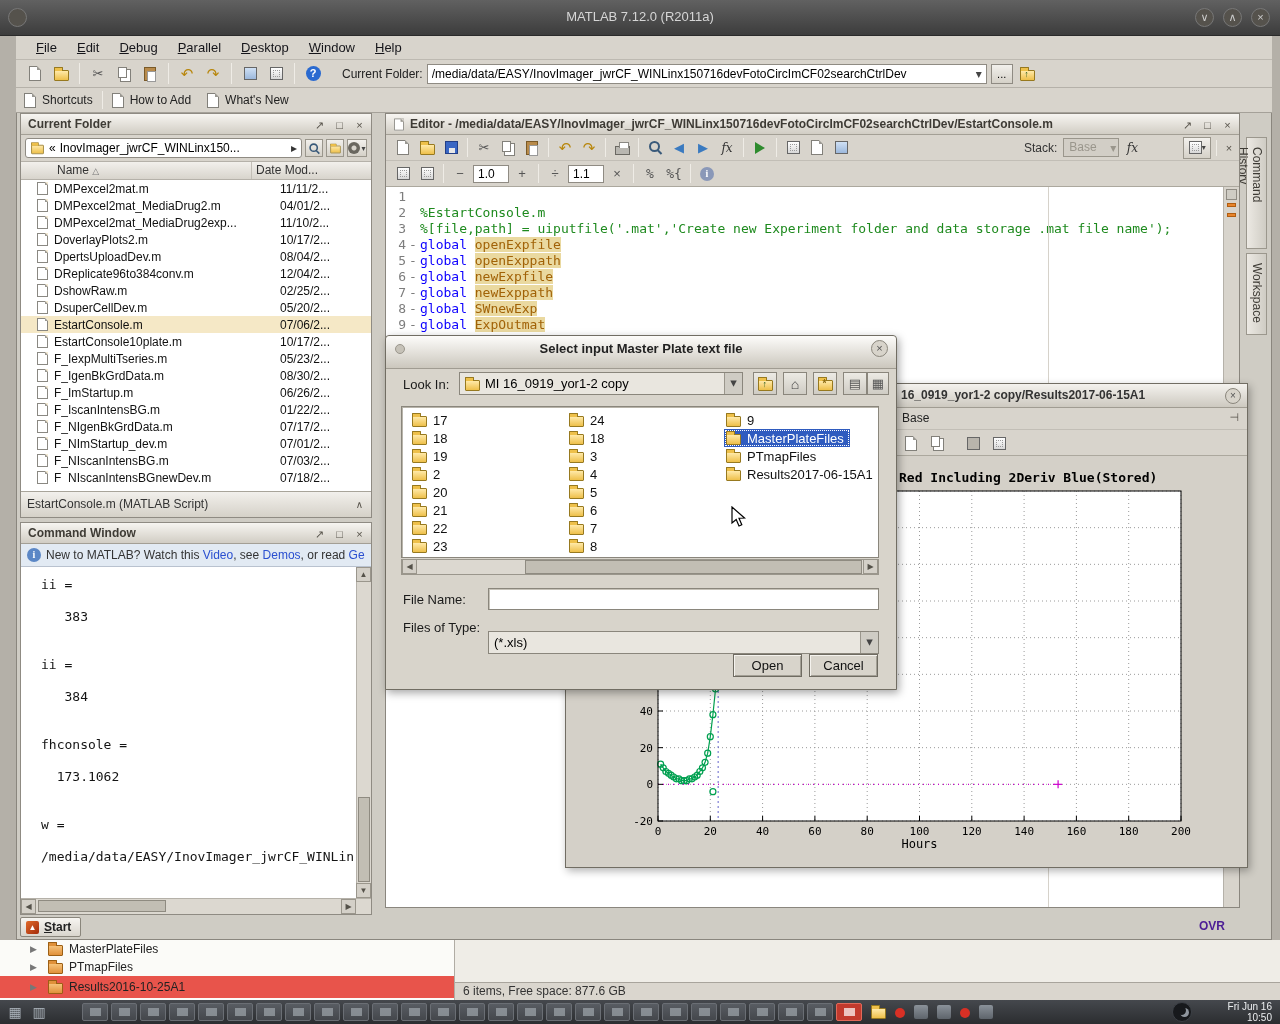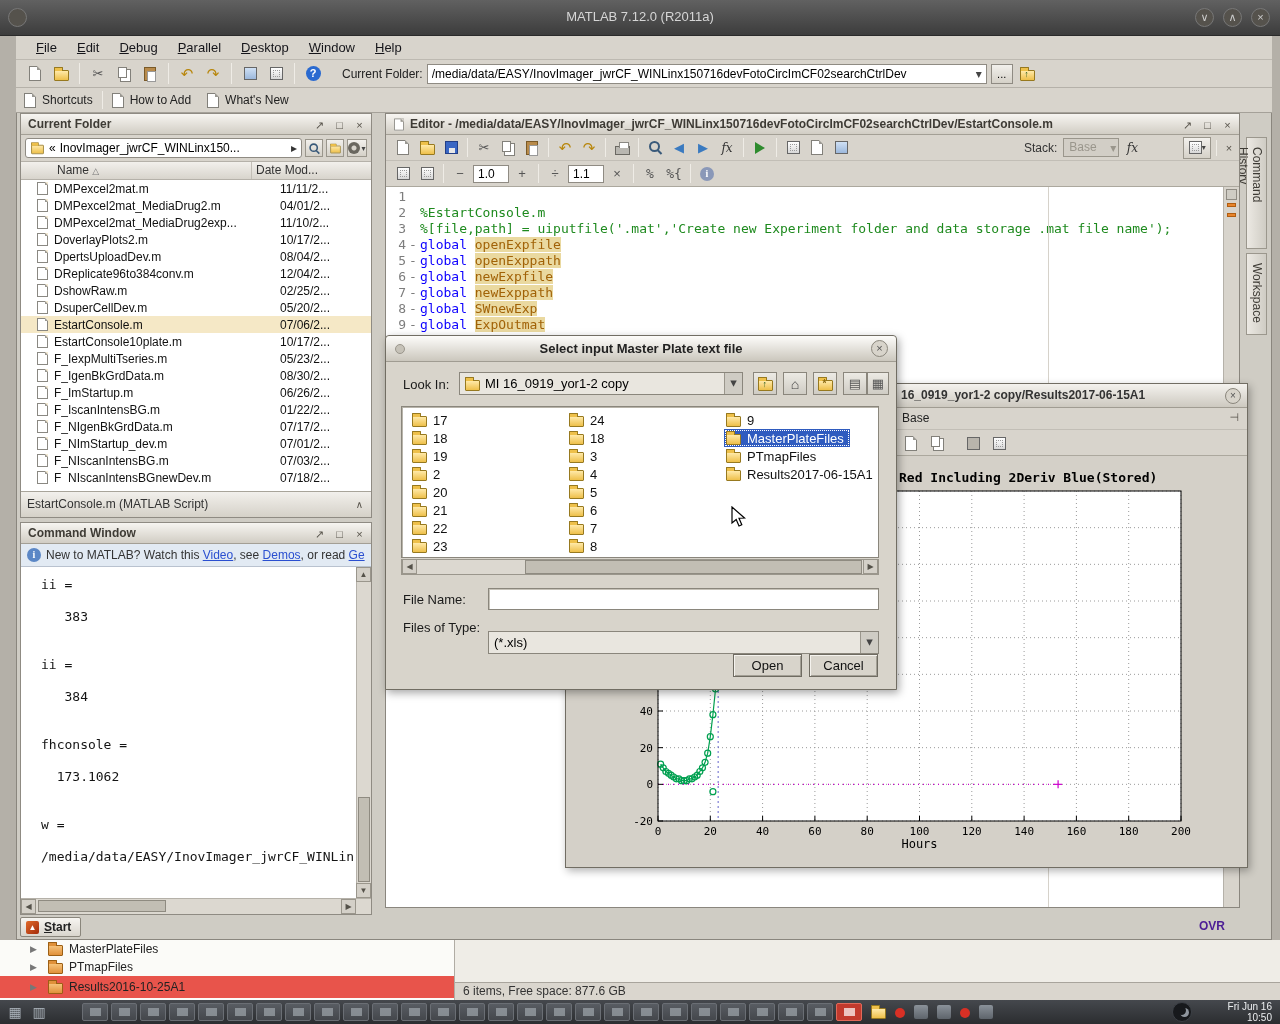--- a/index.html
+++ b/index.html
@@ -57,21 +57,21 @@
 #cf-colhead{position:absolute;left:0;right:0;top:48px;height:18px;background:linear-gradient(#f2f0ec,#d8d4cc);border-bottom:1px solid #b5b1a9;display:flex;font-size:12px;color:#333;line-height:17px}
 #file-list{position:absolute;left:0;right:0;top:66px;bottom:33px;overflow:hidden}
 .file-row{display:flex;align-items:center;height:17px;padding-left:16px;font-size:12px;color:#111;white-space:nowrap}
 .file-row .i-mfile{margin-right:6px}
 .file-row.sel{background:#f5e8c6}
 .fname{width:226px;overflow:hidden}
 .fdate{width:90px}
 #cf-details{position:absolute;left:0;right:0;bottom:0;height:26px;background:linear-gradient(#f2f0ec,#d5d1c8);border-top:1px solid #a8a49a;font-size:12px;color:#333;line-height:25px;padding-left:6px}
 
 #cw-banner{position:absolute;left:0;right:0;top:21px;height:23px;background:#e2eaf3;border-bottom:1px solid #b9c2cf;display:flex;align-items:center;gap:5px;padding-left:6px;font-size:12px;color:#333;white-space:nowrap;overflow:hidden}
-.lnk{color:#2a4fd0;text-decoration:underline}
+.lnk{color:#2a4fd0;}
 #cw-content{position:absolute;left:0;right:0;top:44px;bottom:16px;background:#fff;overflow:hidden}
 .cw-line{font-family:"DejaVu Sans Mono",monospace;font-size:13px;line-height:16px;padding-left:20px;white-space:pre;color:#141414}
 #cw-lines{padding-top:10px}
 .vscroll{position:absolute;right:0;top:44px;bottom:16px;width:15px;background:#dcd8d0;border-left:1px solid #b5b1a9}
 .hscroll{position:absolute;left:0;right:0;bottom:0;height:16px;background:#dcd8d0;border-top:1px solid #b5b1a9}
 .scroll-btn{position:absolute;width:15px;height:15px;background:#d4d0c8;border:1px solid #9a968c;color:#55524a;font-size:8px;text-align:center;line-height:14px}
 .scroll-thumb{position:absolute;background:#c2beb4;border:1px solid #8f8b81}
 
 #editor-win{position:absolute;left:385px;top:113px;width:855px;height:795px;background:#d8d4cc;border:1px solid #8a867e;z-index:10}
 #ed-toolbar1{position:absolute;left:0;right:0;top:21px;height:26px;background:#d8d4cc;border-bottom:1px solid #c2beb6;display:flex;align-items:center;padding-left:6px;gap:2px}
@@ -113,21 +113,21 @@
 .tk-btn::after{content:"";position:absolute;left:7px;top:4px;width:11px;height:8px;background:#9fa6ad;opacity:.7}
 .tk-btn.alert{background:#c23a2d;border-color:#e06a5a}
 .tk-btn.alert::after{background:#fff}
 .tray-dot{width:10px;height:10px;border-radius:50%;background:#d83025;margin-left:9px;margin-top:2px}
 .tray-app{width:14px;height:14px;background:linear-gradient(#8b929a,#5e646b);border-radius:2px;margin-left:9px}
 #tk-moon{position:absolute;right:88px;top:2px;width:20px;height:20px;border-radius:50%;background:#17191c;border:1px solid #3c4046}
 #tk-moon::after{content:"";position:absolute;left:4px;top:3px;width:9px;height:9px;border-radius:50%;box-shadow:3px 2px 0 0 #8f969e}
 #tk-clock{position:absolute;right:8px;top:1px;text-align:right;color:#eceef0;font-size:10px;line-height:11px}
 
 #dialog{position:absolute;left:385px;top:335px;width:512px;height:355px;background:#d8d4cb;border:1px solid #716d63;border-radius:4px 4px 0 0;z-index:30;box-shadow:2px 3px 8px rgba(0,0,0,.35)}
-#dlg-titlebar{position:absolute;left:0;right:0;top:0;height:26px;background:linear-gradient(#fdfcfa,#cbc7bd);border-bottom:1px solid #a09c92;border-radius:4px 4px 0 0;text-align:center;font-weight:bold;font-size:13px;color:#222;line-height:25px}
+#dlg-titlebar{position:absolute;left:0;right:0;top:0;height:33px;background:linear-gradient(#fdfcfa,#cbc7bd);border-bottom:1px solid #a09c92;border-radius:4px 4px 0 0;text-align:center;font-weight:bold;font-size:13px;color:#222;line-height:25px}
 #dlg-close{position:absolute;right:8px;top:4px;width:17px;height:17px;border-radius:50%;background:#d8d4cb;border:1px solid #8a867c;color:#555;font-size:11px;line-height:15px;text-align:center;font-weight:normal}
 #dlg-appdot{position:absolute;left:9px;top:8px;width:10px;height:10px;border-radius:50%;background:#c6c2b8;border:1px solid #9a968c}
 .dlg-label{position:absolute;font-size:13px;color:#1a1a1a}
 .dlg-combo{position:absolute;height:23px;background:#e9e6df;border:1px solid #8a867c;display:flex;align-items:center;gap:5px;padding:0 20px 0 5px;font-size:13px}
 .dlg-combo .arrow{position:absolute;right:0;top:0;width:18px;height:21px;background:#cfccc4;border-left:1px solid #9a968c;text-align:center;line-height:20px;color:#444}
 .dlg-toolbtn{position:absolute;top:36px;width:24px;height:23px;background:linear-gradient(#eceae4,#cfccc4);border:1px solid #8a867c;display:flex;align-items:center;justify-content:center}
 #dlg-list{position:absolute;left:15px;top:70px;width:478px;height:152px;background:#fff;border:1px solid #8a867c;box-shadow:inset 1px 1px 0 #b8b4aa}
 .dlg-col{position:absolute;top:4px}
 .dlg-item{display:flex;height:18px;align-items:center;gap:6px;padding:0 6px 0 2px;font-size:13px;color:#111;width:max-content}
 .dlg-item.sel{background:#2f5bbf;color:#fff;outline:1px dotted #fff;outline-offset:-2px}

